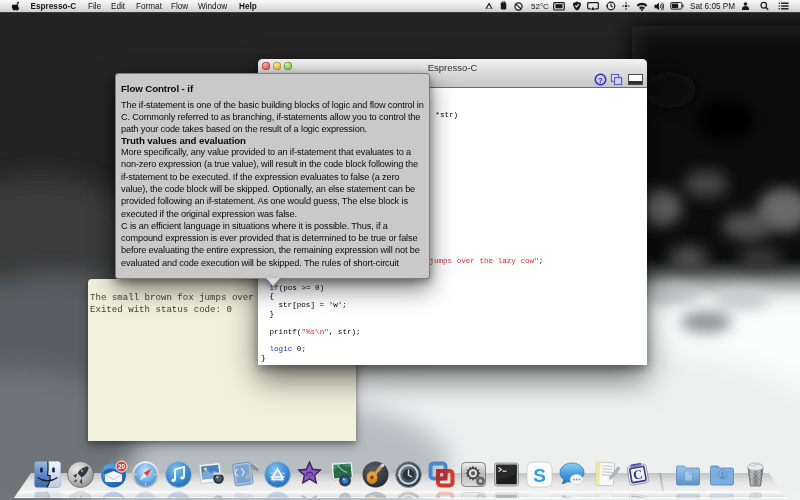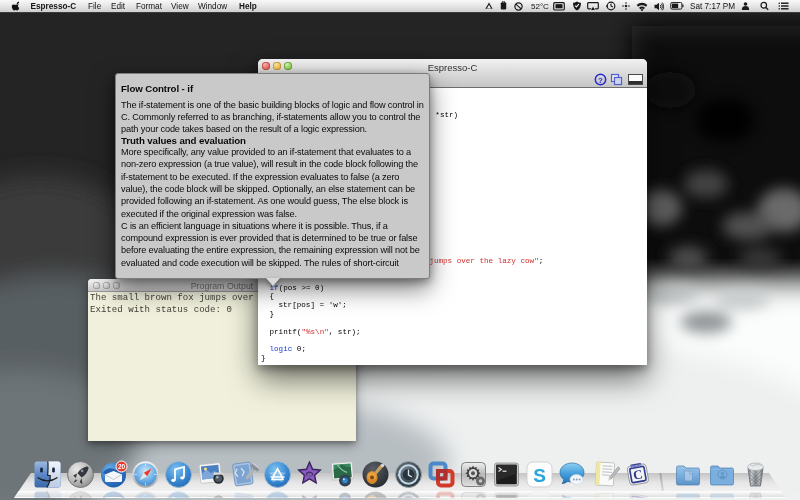--- a/index.html
+++ b/index.html
@@ -99,28 +99,20 @@
     <ellipse cx="725" cy="120" rx="30" ry="22" fill="#060606"></ellipse>
     <ellipse cx="670" cy="90" rx="26" ry="18" fill="#0a0a0a"></ellipse>
     <ellipse cx="672" cy="295" rx="26" ry="9" fill="#b8bcbc"></ellipse>
     <ellipse cx="742" cy="300" rx="28" ry="10" fill="#c4c8c8"></ellipse>
     <ellipse cx="706" cy="322" rx="26" ry="11" fill="#84898b"></ellipse>
   </g>
 </svg>
 </div>
 
 <div id="outwin" class="shadow">
-  <div class="titlebar">
-    <div class="lights">
-        <span style="left:5px"></span>
-        <span style="left:15px"></span>
-        <span style="left:25px"></span>
-      </div>
-    <div class="t">Program Output</div>
-  </div>
   <div class="content">The small brown fox jumps over the lazy cow
 Exited with status code: 0</div>
 </div>
 
 <div id="mainwin" class="shadow">
   <div class="titlebar">
     <div class="lights">
       <span style="left:4px;background:radial-gradient(circle at 35% 30%,#ffb3ad,#ec6b60 60%,#d5453a);box-shadow:inset 0 0 0 0.5px #a8392f;"></span>
       <span style="left:15px;background:radial-gradient(circle at 35% 30%,#ffe9a8,#f5bf4f 60%,#dfa133);box-shadow:inset 0 0 0 0.5px #a87f28;"></span>
       <span style="left:26px;background:radial-gradient(circle at 35% 30%,#d2f8b8,#8fd151 60%,#6fb42e);box-shadow:inset 0 0 0 0.5px #57871f;"></span>
@@ -164,21 +156,21 @@
 <div id="notch"></div>
 
 <div id="menubar">
   <svg style="left:10.5px;top:1.2px" width="9" height="10" viewBox="0 0 11 12">
       <path d="M8.1 0.6 C7.2 0.7 6.3 1.3 5.9 2.1 C5.5 2.8 5.4 3.6 5.6 3.7 C6.5 3.8 7.5 3.2 8 2.4 C8.4 1.8 8.5 1.1 8.1 0.6 Z M5.6 4.1 C4.7 4.1 4 4.6 3.4 4.6 C2.8 4.6 1.9 4.1 1.2 4.2 C0.2 4.4 -0.8 5.6 -0.4 7.6 C0 9.7 1.3 11.5 2.3 11.5 C2.9 11.5 3.4 11 4.2 11 C5 11 5.3 11.5 6 11.5 C7 11.5 8.3 9.6 8.6 8.4 C7.5 7.9 7 7 7 6.1 C7.1 5.2 7.6 4.7 8.2 4.3 C7.6 3.9 6.5 4.1 5.6 4.1 Z" transform="translate(1.5,0)" fill="#111"></path>
     </svg>
   <span class="mi" style="left:30.6px;font-weight:bold;">Espresso-C</span>
   <span class="mi" style="left:88px;">File</span>
   <span class="mi" style="left:111px;">Edit</span>
   <span class="mi" style="left:136px;">Format</span>
-  <span class="mi" style="left:171px;">View</span>
+  <span class="mi" style="left:171px;">Flow</span>
   <span class="mi" style="left:198px;">Window</span>
   <span class="mi" style="left:239px;font-weight:bold;">Help</span>
   <svg style="left:485px;top:1.8px" width="8" height="8" viewBox="0 0 10 10">
       <path d="M5 0.5 L9.5 8.5 L0.5 8.5 Z" fill="#1a1a1a"></path>
       <path d="M5 3.4 L7.6 8 L2.4 8 Z" fill="#f0f0f0"></path>
     </svg>
   <svg style="left:500px;top:1.4px" width="7" height="9" viewBox="0 0 9 11">
       <rect x="1" y="1.5" width="7" height="9" rx="1" fill="#1a1a1a"></rect>
       <rect x="3" y="0" width="3" height="2.5" rx="1" fill="none" stroke="#1a1a1a" stroke-width="1"></rect>
     </svg>
@@ -218,21 +210,21 @@
     </svg>
   <svg style="left:654px;top:1.6px" width="10" height="9" viewBox="0 0 12 11">
       <path d="M0.5 3.5 L3 3.5 L6 0.8 L6 10.2 L3 7.5 L0.5 7.5 Z" fill="#1a1a1a"></path>
       <path d="M7.5 3.5 A3 3 0 0 1 7.5 7.5 M8.8 2 A5 5 0 0 1 8.8 9 M10 0.8 A7 7 0 0 1 10 10.2" fill="none" stroke="#1a1a1a" stroke-width="1.1"></path>
     </svg>
   <svg style="left:670px;top:2.2px" width="14" height="8" viewBox="0 0 15 9">
       <rect x="0.5" y="0.5" width="12.5" height="7.5" rx="1.5" fill="none" stroke="#1a1a1a" stroke-width="1.1"></rect>
       <rect x="1.8" y="1.8" width="7" height="5" fill="#1a1a1a"></rect>
       <rect x="13.5" y="2.8" width="1.3" height="3" fill="#1a1a1a"></rect>
     </svg>
-  <span class="mi" style="left:690px;">Sat 7:17 PM</span>
+  <span class="mi" style="left:690px;">Sat 6:05 PM</span>
   <svg style="left:741px;top:1.4px" width="9" height="10" viewBox="0 0 11 11">
       <circle cx="5.5" cy="3" r="2.2" fill="#1a1a1a"></circle>
       <path d="M1 10.5 C1 6.8 3 5.6 5.5 5.6 C8 5.6 10 6.8 10 10.5 Z" fill="#1a1a1a"></path>
     </svg>
   <svg style="left:760px;top:1.4px" width="9" height="10" viewBox="0 0 11 11">
       <circle cx="4.6" cy="4.6" r="3.4" fill="none" stroke="#1a1a1a" stroke-width="1.5"></circle>
       <line x1="7.2" y1="7.2" x2="10" y2="10" stroke="#1a1a1a" stroke-width="1.7"></line>
     </svg>
   <svg style="left:778px;top:1.8px" width="11" height="8" viewBox="0 0 13 10">
       <circle cx="1.2" cy="1.5" r="1" fill="#1a1a1a"></circle>

